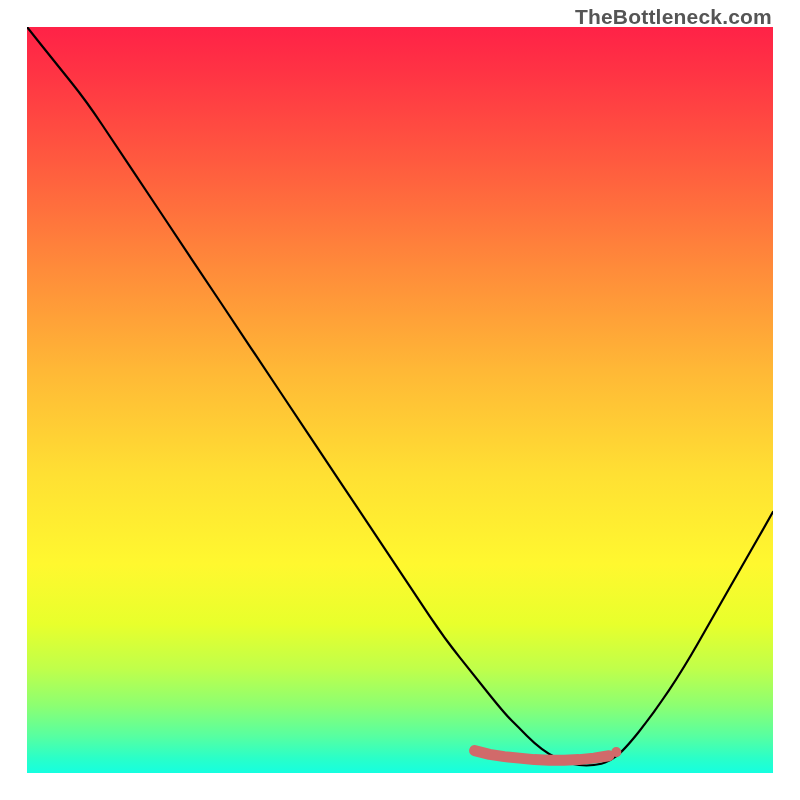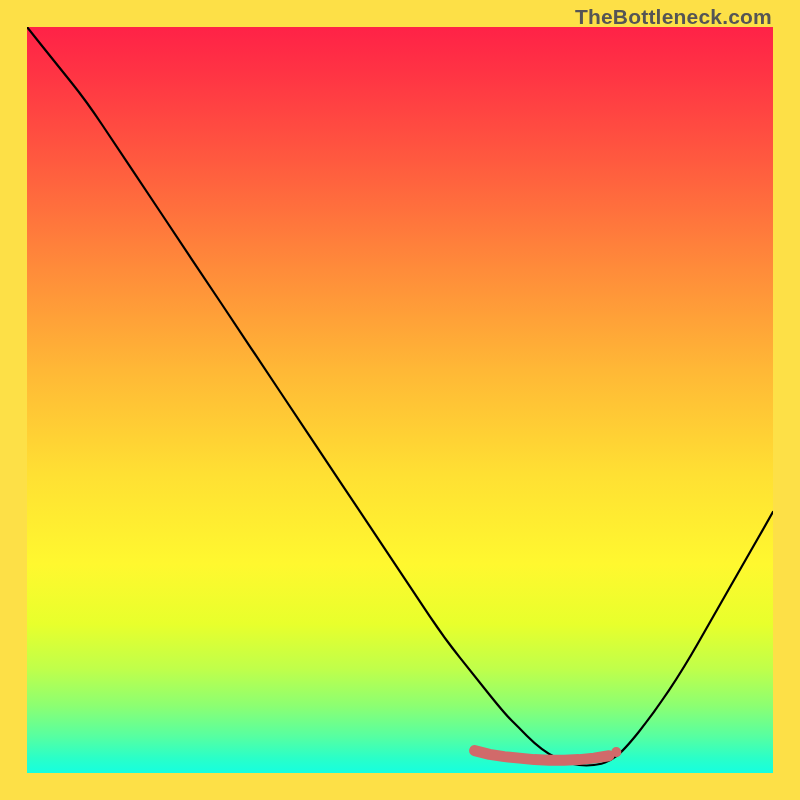--- a/index.html
+++ b/index.html
@@ -7,21 +7,21 @@
     padding: 0;
     width: 800px;
     height: 800px;
     background: #000000;
     overflow: hidden;
   }
   .outer {
     position: relative;
     width: 800px;
     height: 800px;
-    background: #fde047;
+    background: #ffffff;
   }
   .plot-area {
     position: absolute;
     left: 27px;
     top: 27px;
     width: 746px;
     height: 746px;
     overflow: visible;
   }
   .gradient-bg {

